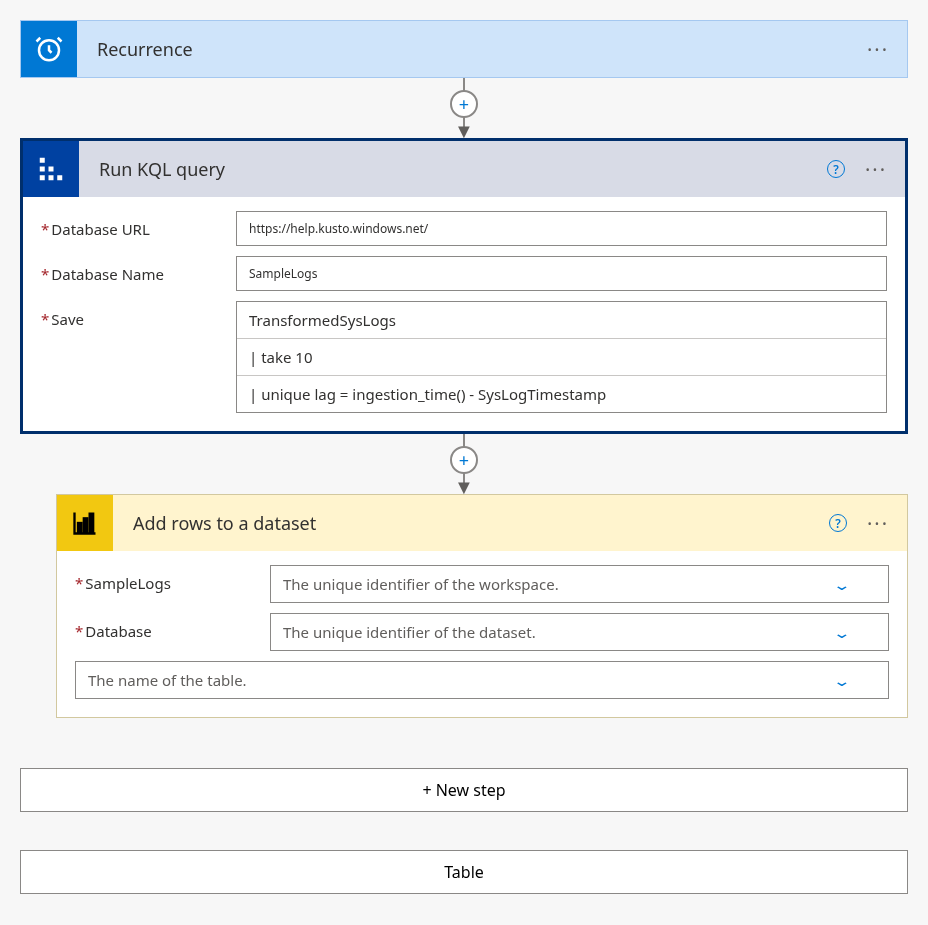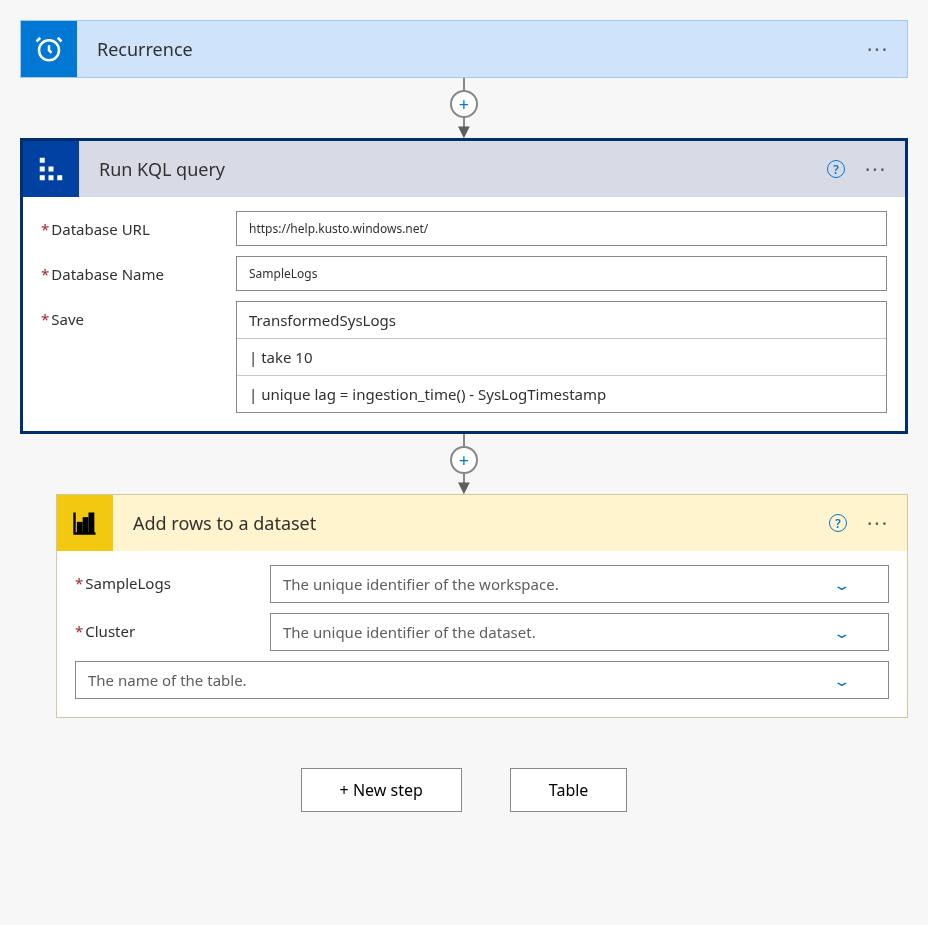--- a/index.html
+++ b/index.html
@@ -127,22 +127,23 @@
     color: #0078d4; font-size: 18px; font-weight: 400;
     cursor: pointer;
     position: relative; z-index: 2;
     margin: -3px 0;
   }
   .connector-arrow {
     color: #605e5c; font-size: 20px; line-height: 14px;
     margin-top: -6px;
   }
   .footer-buttons {
-    display: flex; justify-content: center; gap: 48px;
+    display: flex; justify-content: center; gap: 38px;
     margin-top: 50px;
+    flex-direction: column;
   }
   .footer-btn {
     border: 1px solid #8a8886;
     background: #fff;
     padding: 10px 38px;
     font-size: 16px;
     font-family: inherit;
     cursor: pointer;
   }
   svg { display: block; }
@@ -241,21 +242,21 @@
       <div class="form-row">
         <div class="form-label"><span class="req">*</span><span>SampleLogs</span></div>
         <div class="select-row">
           <div class="select-field">
             <span>The unique identifier of the workspace.</span>
             <span class="chevron-down">⌄</span>
           </div>
         </div>
       </div>
       <div class="form-row">
-        <div class="form-label"><span class="req">*</span><span>Cluster</span></div>
+        <div class="form-label"><span class="req">*</span><span>Database</span></div>
         <div class="select-row">
           <div class="select-field">
             <span>The unique identifier of the dataset.</span>
             <span class="chevron-down">⌄</span>
           </div>
         </div>
       </div>
       <div class="form-row">
         <div class="select-row">
           <div class="select-field">

